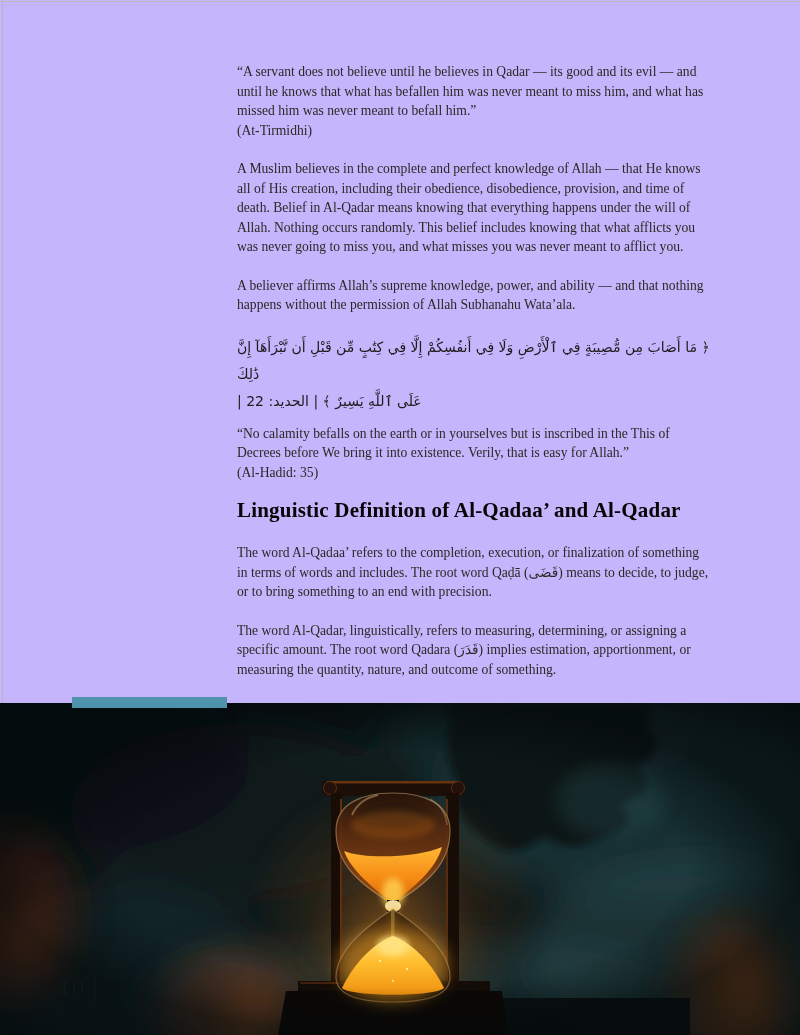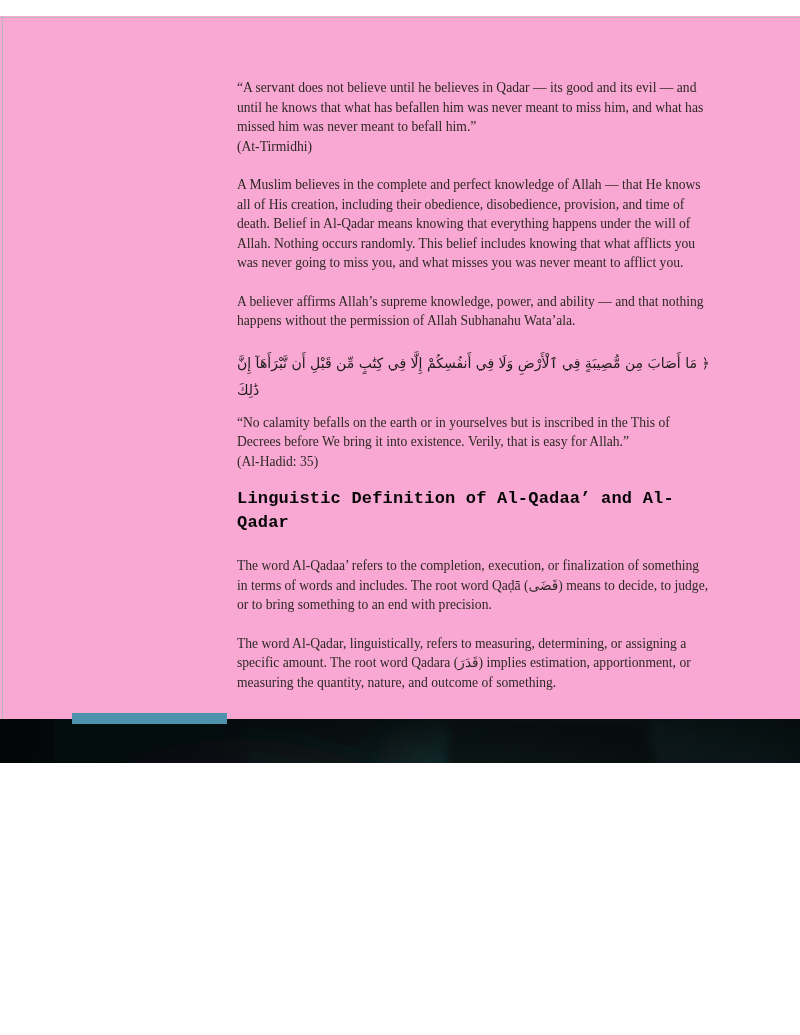--- a/index.html
+++ b/index.html
@@ -1,37 +1,37 @@
 <!DOCTYPE html>
 <html><head>
 <meta charset="utf-8">
 <style>
   html,body { margin:0; padding:0; background:#ffffff; }
   .page {
-    position:relative; width:800px; height:747px; background:#f9a8d4;
-    overflow:hidden; font-family:"Liberation Serif", serif; color:#2d2823;margin-top:16px;
+    position:relative; width:800px; height:1035px; background:#c4b5fd;
+    overflow:hidden; font-family:"Liberation Serif", serif; color:#2d2823;
   }
   .border-top { position:absolute; left:0; top:1px; width:800px; height:1px; background:#bcbcbc; }
   .border-left { position:absolute; left:2px; top:1px; width:1px; height:702px; background:#b5b5b5; }
 
   .text-column { position:absolute; left:237px; top:62px; width:476px; font-size:13.6px; line-height:19.5px; }
   .block { margin:0 0 19px 0; }
   .block div { margin:0; }
 
   .verse-arabic {
     direction:rtl; text-align:left;
     font-family:"DejaVu Sans", sans-serif;
     font-size:14px; line-height:27px; color:#1e1c1a;
     margin:2px 0 9px 0;
   }
   .translation { margin-bottom:16px; }
 
   .section-heading {
-    font-family:Liberation Mono, monospace; font-weight:bold;
-    font-size:17px; line-height:24px; color:#060606;
+    font-family:Liberation Serif, serif; font-weight:bold;
+    font-size:21px; line-height:24px; color:#060606;
     letter-spacing:0.2px; margin:9px 0 21px 0;
   }
 
   .accent-bar { position:absolute; left:72px; top:697px; width:155px; height:11px; background:#4e93ac; z-index:3; }
 
   .photo { position:absolute; left:0; top:703px; width:800px; height:332px; margin:0; z-index:1; }
   .photo svg { display:block; width:800px; height:332px; }
 
   .page-number-wrap {
     position:absolute; left:58px; top:972px; z-index:4;
@@ -58,20 +58,21 @@
       <div>“A servant does not believe until he believes in Qadar — its good and its evil — and until he knows that what has befallen him was never meant to miss him, and what has missed him was never meant to befall him.”</div>
       <div>(At-Tirmidhi)</div>
     </div>
 
     <div class="block">A Muslim believes in the complete and perfect knowledge of Allah — that He knows all of His creation, including their obedience, disobedience, provision, and time of death. Belief in Al-Qadar means knowing that everything happens under the will of Allah. Nothing occurs randomly. This belief includes knowing that what afflicts you was never going to miss you, and what misses you was never meant to afflict you.</div>
 
     <div class="block">A believer affirms Allah’s supreme knowledge, power, and ability — and that nothing happens without the permission of Allah Subhanahu Wata’ala.</div>
 
     <div class="verse-arabic">
       <div>﴿ مَا أَصَابَ مِن مُّصِيبَةٍ فِي ٱلْأَرْضِ وَلَا فِي أَنفُسِكُمْ إِلَّا فِي كِتَٰبٍ مِّن قَبْلِ أَن نَّبْرَأَهَآ إِنَّ ذَٰلِكَ</div>
+      <div>عَلَى ٱللَّهِ يَسِيرٌ ﴾ | الحديد: 22 |</div>
     </div>
 
     <div class="block translation">
       <div>“No calamity befalls on the earth or in yourselves but is inscribed in the This of Decrees before We bring it into existence. Verily, that is easy for Allah.”</div>
       <div>(Al-Hadid: 35)</div>
     </div>
 
     <h2 class="section-heading">Linguistic Definition of Al-Qadaa’ and Al-Qadar</h2>
 
     <div class="block">The word Al-Qadaa’ refers to the completion, execution, or finalization of something in terms of words and includes. The root word Qaḍā (قَضَى) means to decide, to judge, or to bring something to an end with precision.</div>

